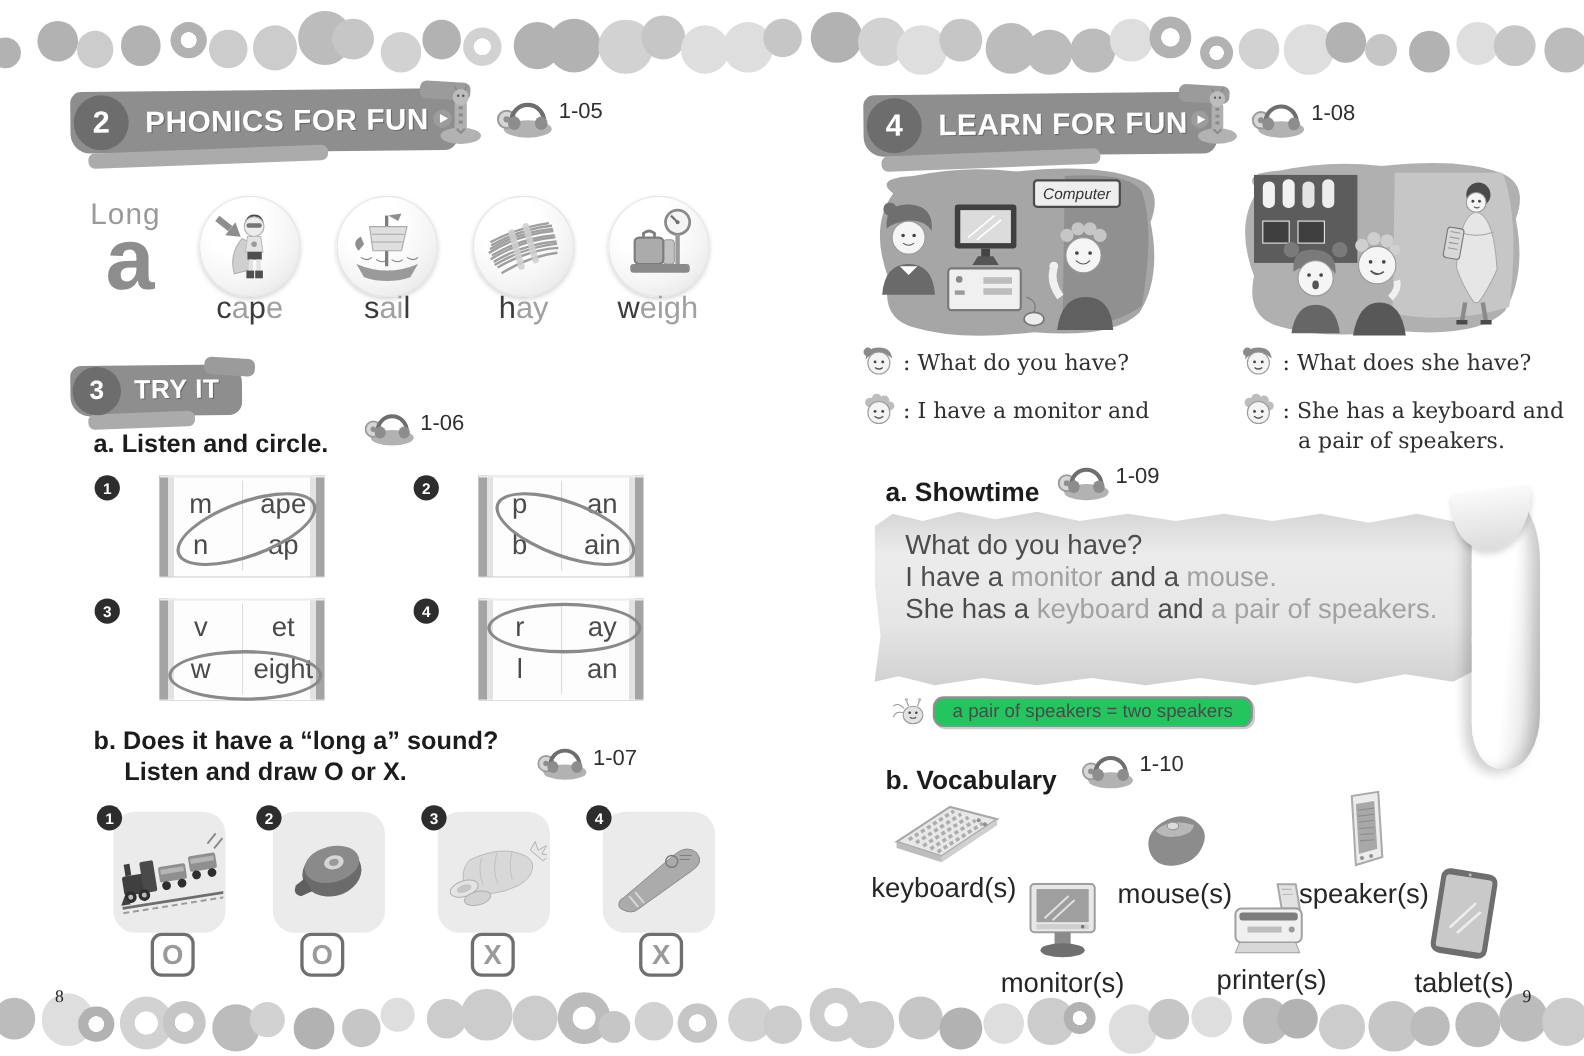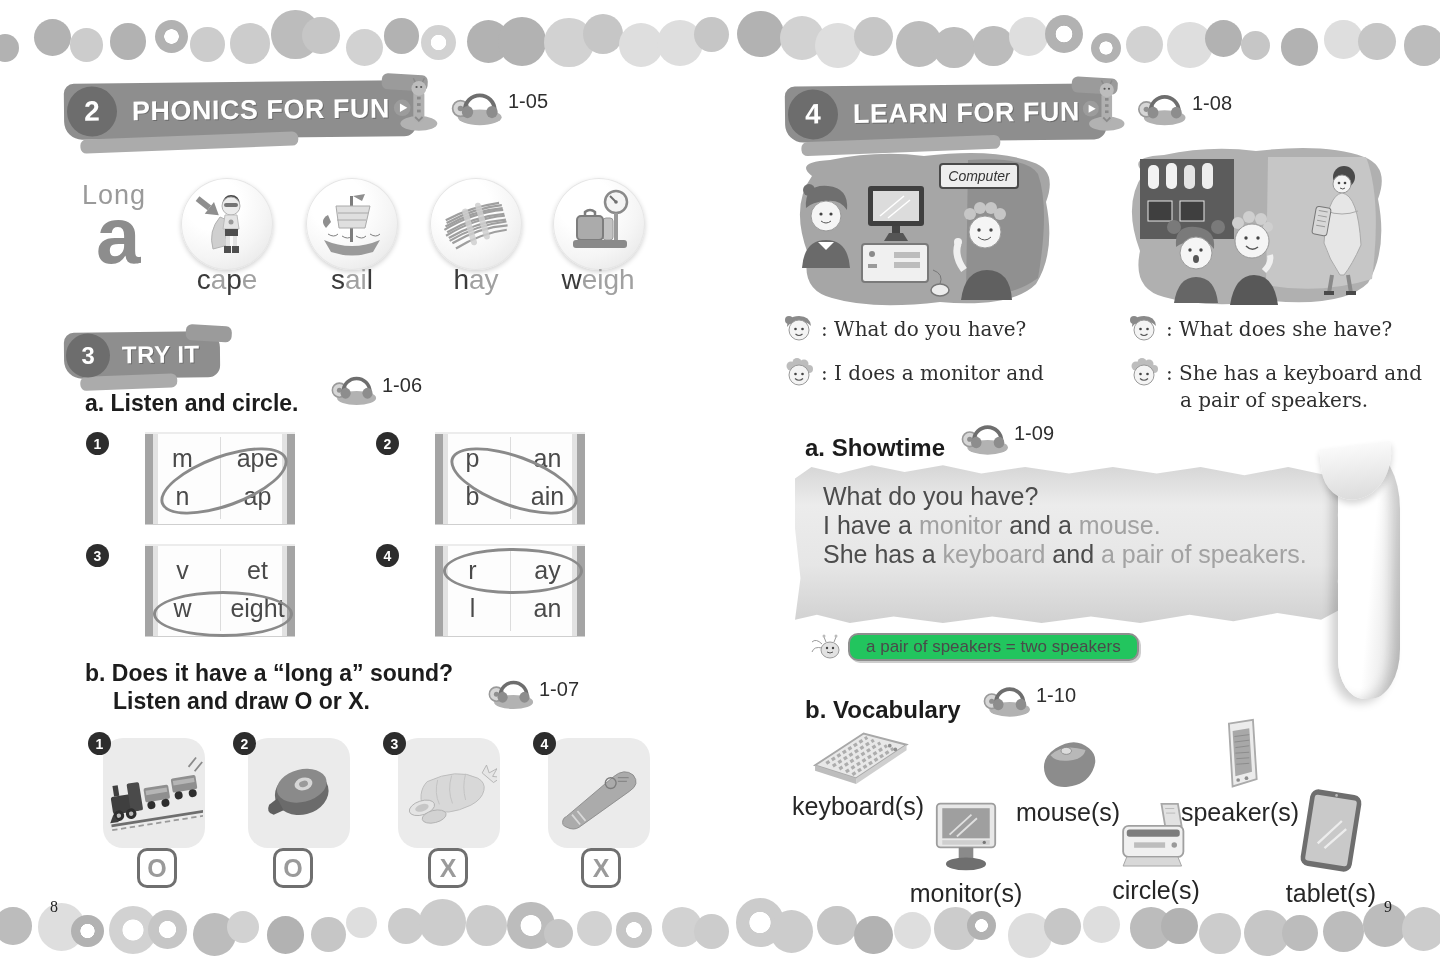--- a/index.html
+++ b/index.html
@@ -568,21 +568,21 @@
         <circle cx="8" cy="10" r="4.5" fill="#bdbdbd"></circle>
         <circle cx="14" cy="6.5" r="4.5" fill="#bdbdbd"></circle>
         <circle cx="21" cy="8" r="4.5" fill="#bdbdbd"></circle>
         <circle cx="26" cy="13" r="4" fill="#bdbdbd"></circle>
         <circle cx="16" cy="19" r="10" fill="#f4f4f4" stroke="#9a9a9a"></circle>
         <circle cx="12.5" cy="18" r="1.3" fill="#444"></circle>
         <circle cx="19.5" cy="18" r="1.3" fill="#444"></circle>
         <path d="M12 22.5 q4 3.5 8 0" stroke="#555" fill="none" stroke-width="1.2"></path>
       </svg>
   </span>
-  <span class="dtext"><span>: I does a monitor and</span></span>
+  <span class="dtext"><span>: I have a monitor and</span></span>
 </div>
 <div class="dline" style="left:1128px;top:316px;width:320px;">
   <span class="avatar">
     <svg viewBox="0 0 32 32" width="32" height="32">
         <path d="M4 15 q0 -11 12 -11 q11 0 12 10 q-5 -5 -12 -5 q-8 0 -12 6z" fill="#8a8a8a"></path>
         <circle cx="6" cy="8" r="4" fill="#8a8a8a"></circle>
         <circle cx="16" cy="18" r="10" fill="#f4f4f4" stroke="#9a9a9a"></circle>
         <circle cx="12.5" cy="17" r="1.3" fill="#444"></circle>
         <circle cx="19.5" cy="17" r="1.3" fill="#444"></circle>
         <path d="M12.5 22 q3.5 3 7 0" stroke="#555" fill="none" stroke-width="1.2"></path>
@@ -695,21 +695,21 @@
 <div class="vitem" style="left:1095px;top:800px;width:122px;">
   <svg viewBox="0 0 92 76" width="84" height="70">
     <path d="M52 4 h18 l4 24 h-18 z" fill="#e2e2e2" stroke="#a8a8a8" stroke-width="2"></path>
     <path d="M56 9 h10 M57 14 h10" stroke="#b8b8b8"></path>
     <rect x="10" y="28" width="66" height="34" rx="6" fill="#f0f0f0" stroke="#a0a0a0" stroke-width="2"></rect>
     <rect x="14" y="32" width="58" height="8" rx="3" fill="#7d7d7d"></rect>
     <path d="M14 62 l-4 10 h64 l-4 -10 z" fill="#d8d8d8" stroke="#a0a0a0"></path>
     <rect x="22" y="46" width="34" height="6" fill="#bdbdbd"></rect>
       <circle cx="66" cy="49" r="3" fill="#9a9a9a"></circle>
   </svg>
-  <div class="vlabel">circle(s)</div>
+  <div class="vlabel">printer(s)</div>
 </div>
 <div class="vitem" style="left:1272px;top:788px;width:118px;">
   <svg viewBox="0 0 84 92" width="78" height="85">
     <g transform="rotate(9 42 46)">
       <rect x="14" y="4" width="56" height="84" rx="9" fill="#6e6e6e"></rect>
       <rect x="19" y="10" width="46" height="72" rx="3" fill="#c9c9c9"></rect>
       <path d="M30 62 L52 34 M38 66 L58 42" stroke="#ededed" stroke-width="2.5"></path>
       <circle cx="42" cy="7.5" r="1.5" fill="#bbbbbb"></circle>
     </g>
   </svg>

